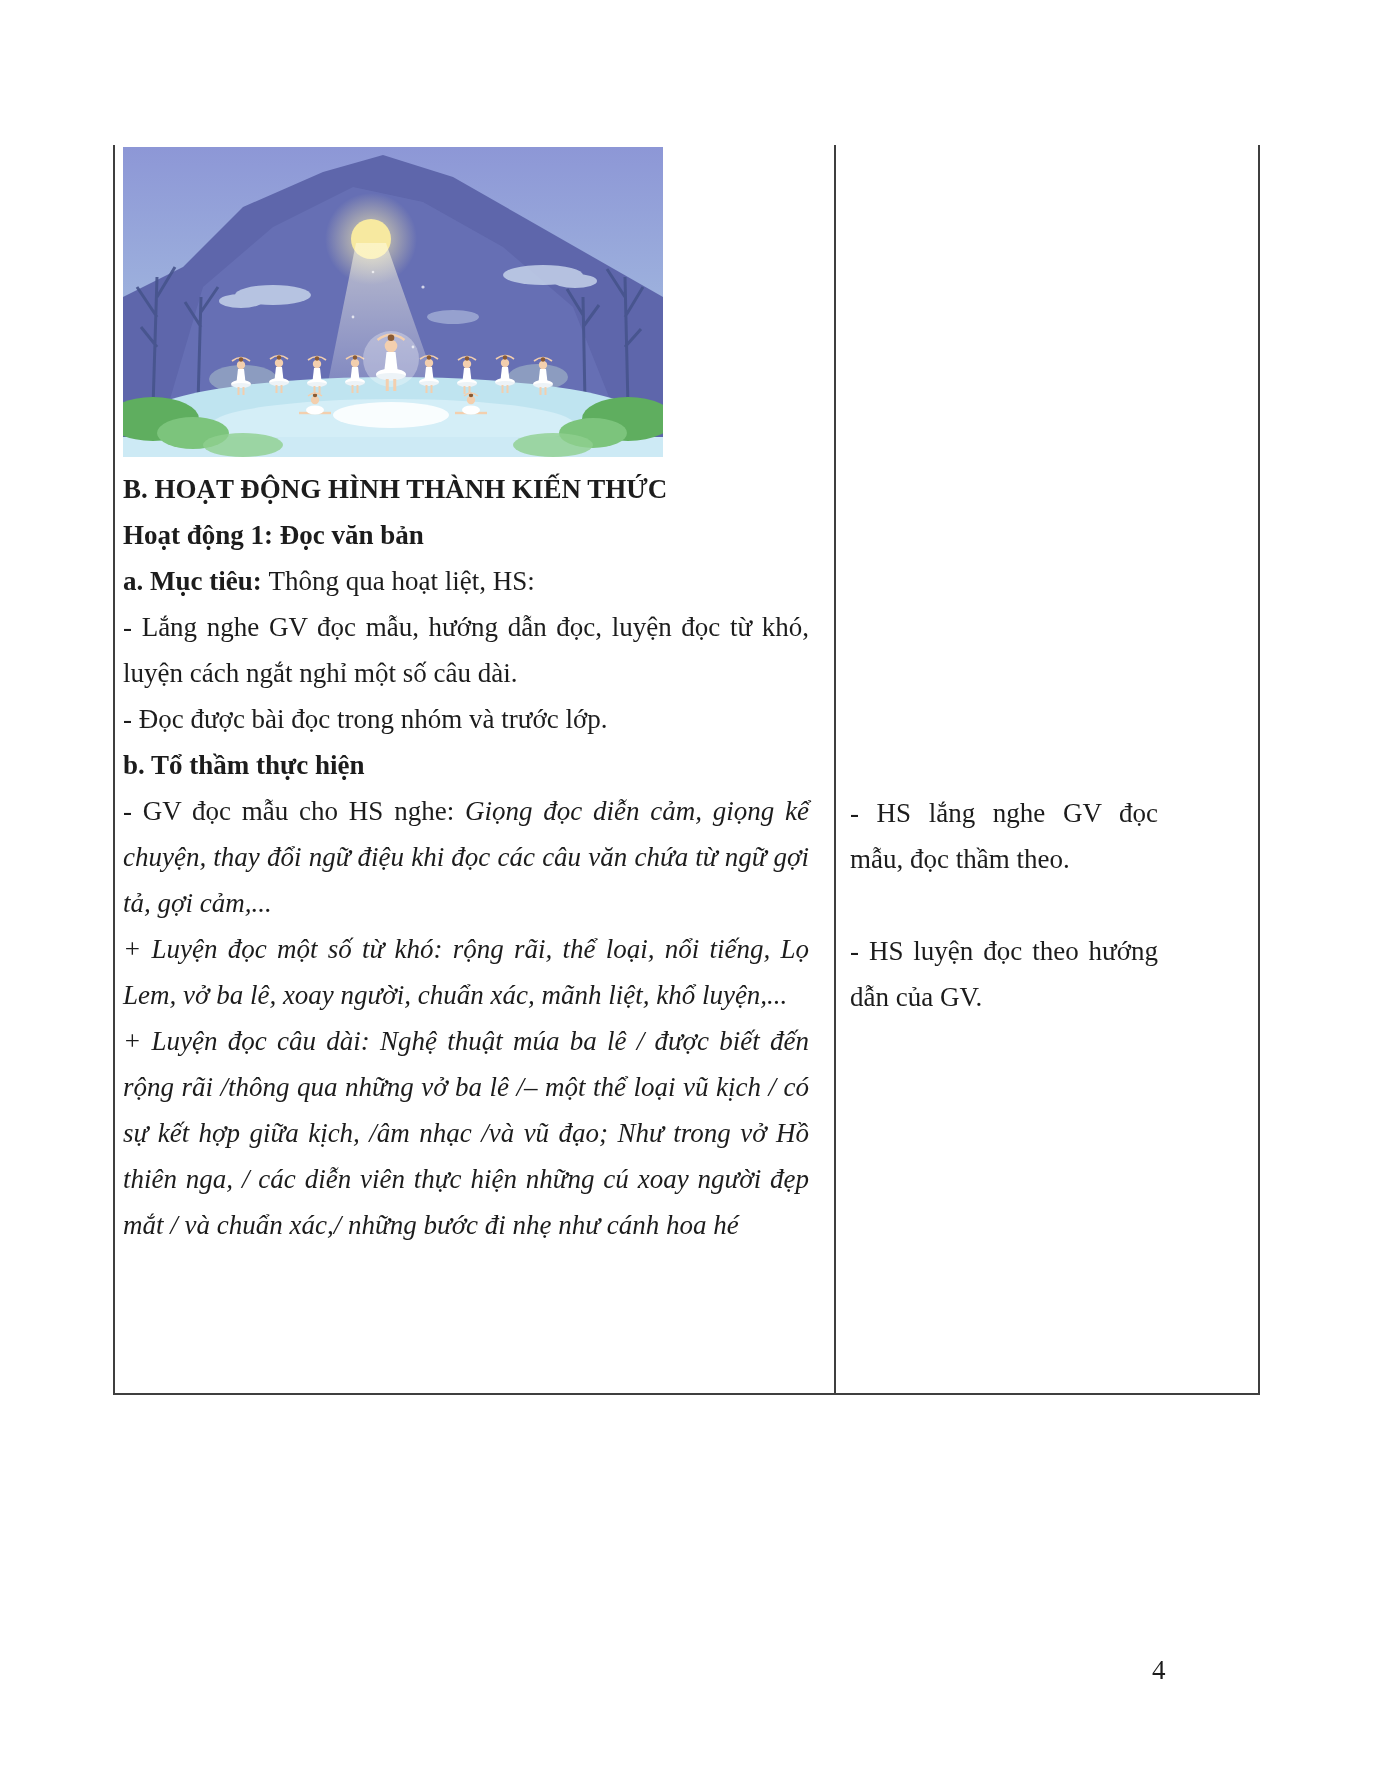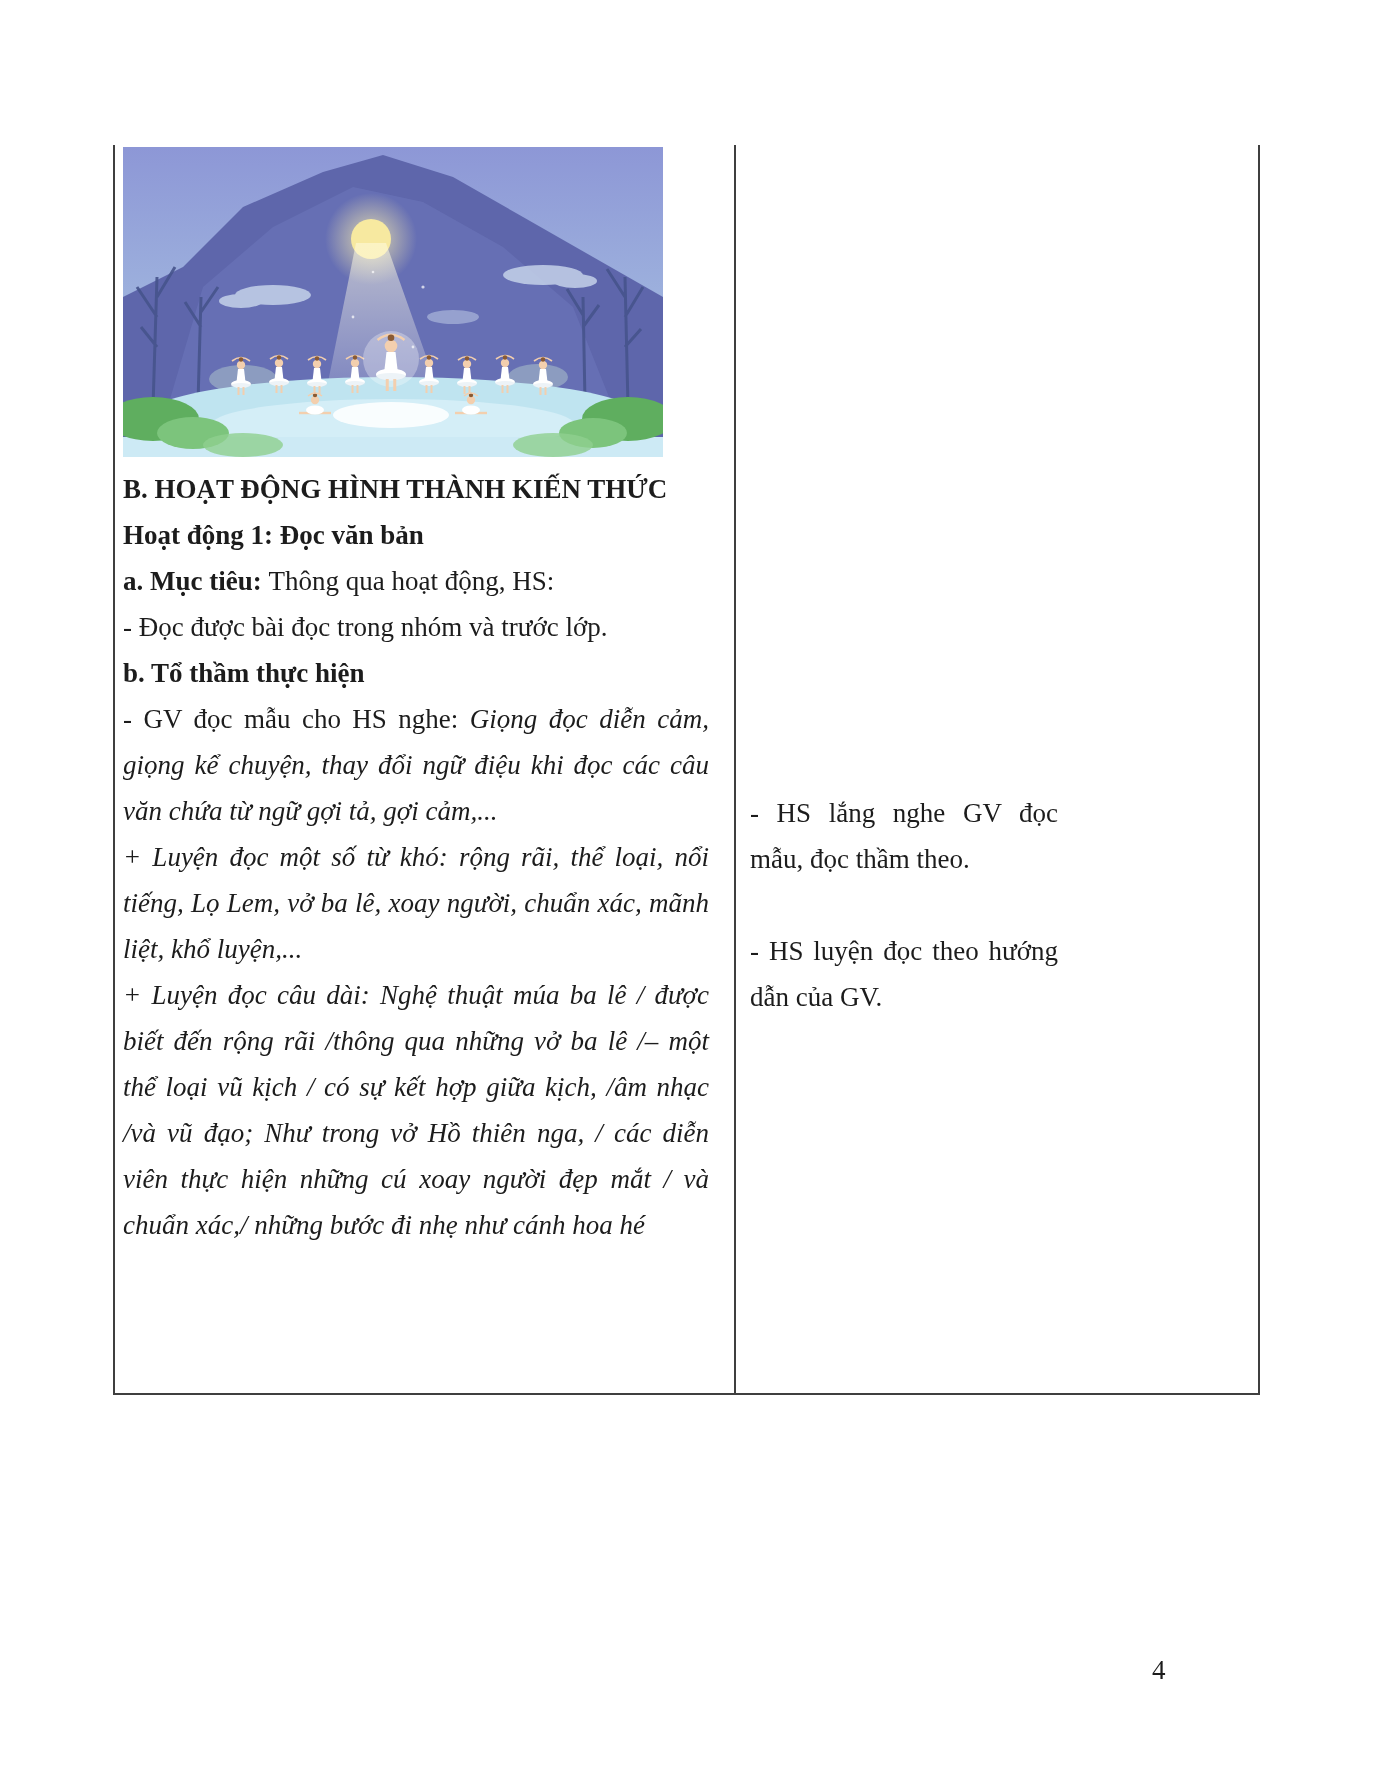--- a/index.html
+++ b/index.html
@@ -15,21 +15,21 @@
   .doc-table {
     position: absolute;
     left: 113px; top: 145px;
     width: 1147px; height: 1250px;
     display: flex;
     border-left: 2px solid #3f3f3f;
     border-right: 2px solid #3f3f3f;
     border-bottom: 2px solid #3f3f3f;
   }
   .cell-left {
-    width: 621px;
+    width: 721px;
     border-right: 2px solid #3f3f3f;
     padding: 0 25px 0 8px;
     overflow: hidden;
   }
   .cell-right {
     flex: 1;
     padding: 645px 12px 12px 14px;
     overflow: hidden;
   }
   .illustration {
@@ -177,21 +177,22 @@
           <circle cx="230" cy="170" r="1.4"></circle>
           <circle cx="290" cy="200" r="1.4"></circle>
           <circle cx="250" cy="125" r="1.3"></circle>
         </g>
       </svg>
     </div>
 
     <div class="text-block">
       <p class="bold">B. HOẠT ĐỘNG HÌNH THÀNH KIẾN THỨC</p>
       <p class="bold">Hoạt động 1: Đọc văn bản</p>
-      <p><span class="bold">a. Mục tiêu: </span><span>Thông qua hoạt động, HS:</span></p>
+      <p><span class="bold">a. Mục tiêu: </span><span>Thông qua hoạt liệt, HS:</span></p>
+      <p>- Lắng nghe GV đọc mẫu, hướng dẫn đọc, luyện đọc từ khó, luyện cách ngắt nghỉ một số câu dài.</p>
       <p>- Đọc được bài đọc trong nhóm và trước lớp.</p>
       <p class="bold">b. Tổ thầm thực hiện</p>
       <p><span>- GV đọc mẫu cho HS nghe: </span><span class="italic">Giọng đọc diễn cảm, giọng kể chuyện, thay đổi ngữ điệu khi đọc các câu văn chứa từ ngữ gợi tả, gợi cảm,...</span></p>
       <p class="italic">+ Luyện đọc một số từ khó: rộng rãi, thể loại, nổi tiếng, Lọ Lem, vở ba lê, xoay người, chuẩn xác, mãnh liệt, khổ luyện,...</p>
       <p class="italic">+ Luyện đọc câu dài: Nghệ thuật múa ba lê / được biết đến rộng rãi /thông qua những vở ba lê /– một thể loại vũ kịch / có sự kết hợp giữa kịch, /âm nhạc /và vũ đạo; Như trong vở Hồ thiên nga, / các diễn viên thực hiện những cú xoay người đẹp mắt / và chuẩn xác,/ những bước đi nhẹ như cánh hoa hé</p>
     </div>
 
   </div>
 
   <div class="cell-right">

